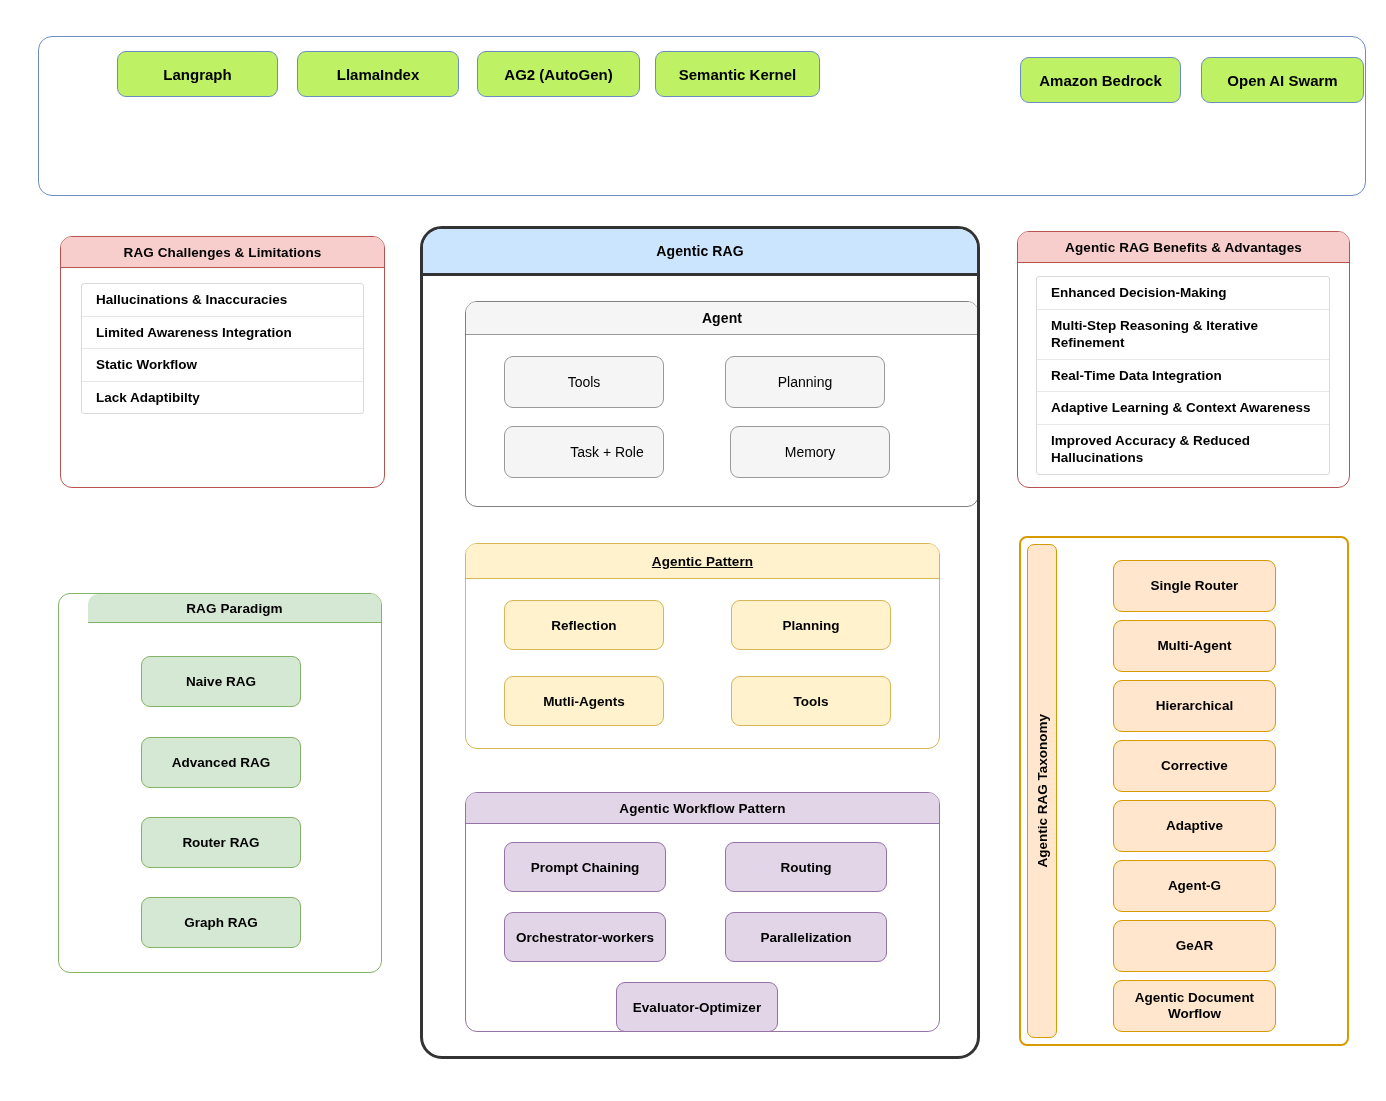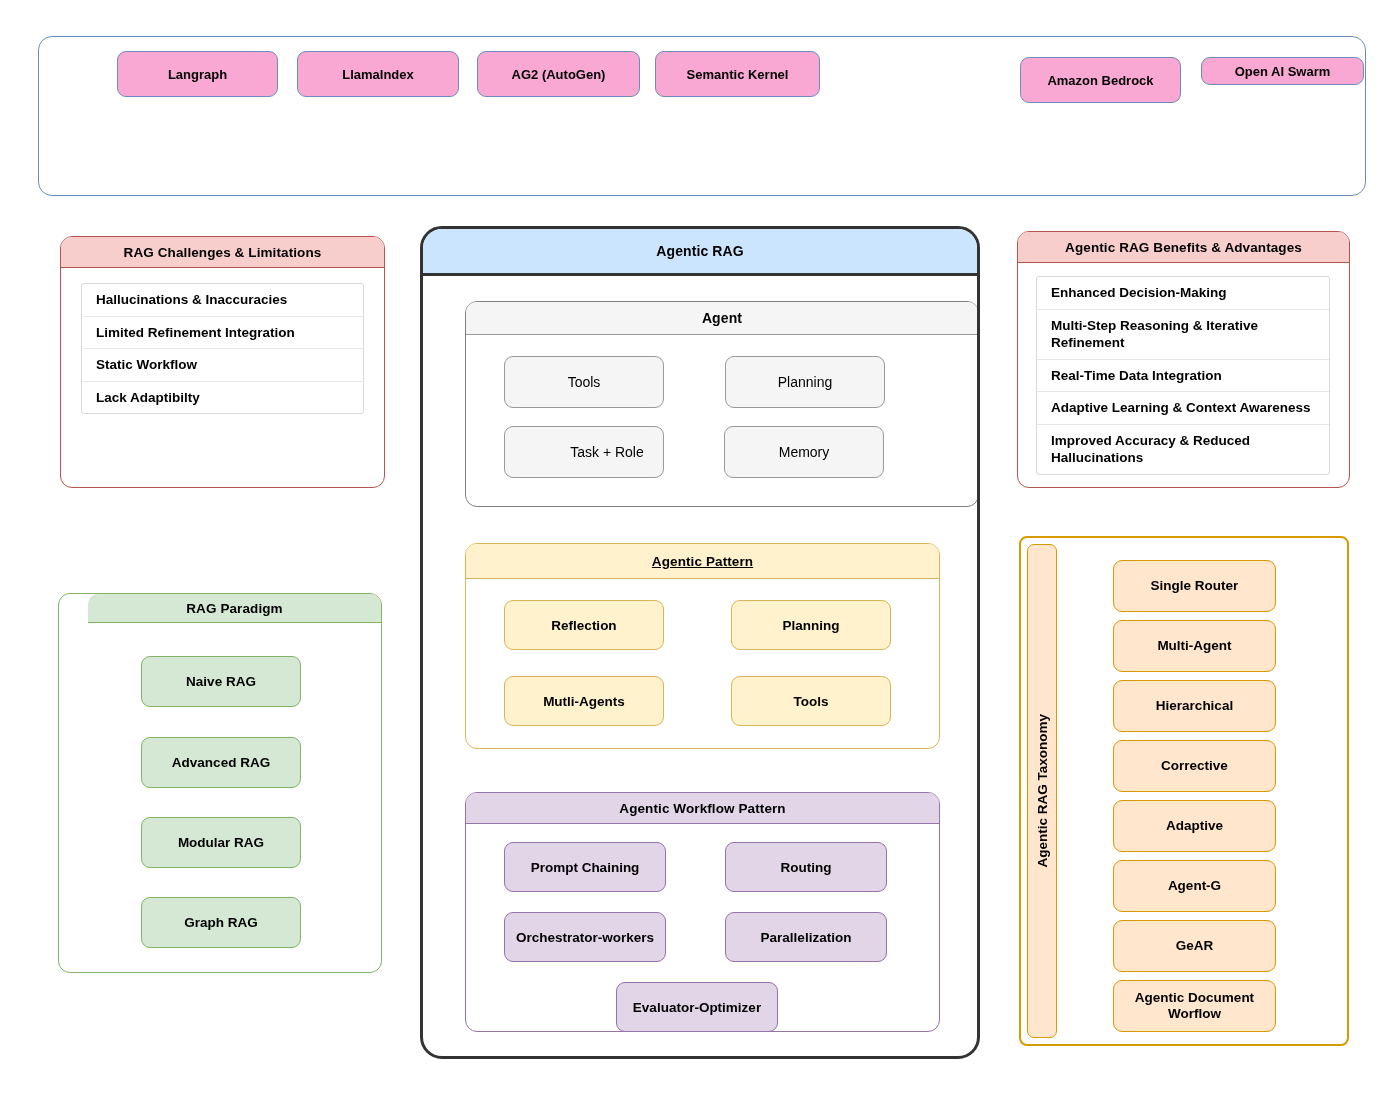--- a/index.html
+++ b/index.html
@@ -41,25 +41,25 @@
     background: #ffffff;
   }
   #framework-title {
     height: 40px;
     background: #dae8fc;
     border-bottom: 1.6px solid #6c8ebf;
   }
   .fw-row { position: relative; height: 119px; }
   .fw-chip {
     position: absolute;
-    background: #f9a8d4;
+    background: #bef264;
     border: 1.4px solid #6c8ebf;
     border-radius: 9px;
     display: flex; align-items: center; justify-content: center;
-    font-size: 13px; font-weight: bold;
+    font-size: 15px; font-weight: bold;
     text-align: center;
     box-sizing: border-box;
   }
 
   
   .panel-red { border: 1.8px solid #b85450; }
   .panel-red > .panel-title {
     background: #f8cecc;
     border-bottom: 1.8px solid #b85450;
     border-radius: 10px 10px 0 0;
@@ -197,29 +197,29 @@
 </head>
 <body>
 
 <div class="abs panel" id="framework">
   <div class="fw-row" id="framework-row">
       <div class="fw-chip" style="left:78px; top:14px; width:161px; height:46px;">Langraph</div>
       <div class="fw-chip" style="left:258px; top:14px; width:162px; height:46px;">LlamaIndex</div>
       <div class="fw-chip" style="left:438px; top:14px; width:163px; height:46px;">AG2 (AutoGen)</div>
       <div class="fw-chip" style="left:616px; top:14px; width:165px; height:46px;">Semantic Kernel</div>
       <div class="fw-chip" style="left:981px; top:20px; width:161px; height:46px;">Amazon Bedrock</div>
-      <div class="fw-chip" style="left:1162px; top:20px; width:163px; height:28px;">Open AI Swarm</div>
+      <div class="fw-chip" style="left:1162px; top:20px; width:163px; height:46px;">Open AI Swarm</div>
     </div>
 </div>
 
 <div class="abs panel panel-red" id="challenges" style="left:60px; top:236px; width:325px; height:252px;">
   <div class="panel-title">RAG Challenges &amp; Limitations</div>
   <div class="list abs" id="challenges-list" style="left:20px; top:46px; width:283px;">
       <div class="list-item">Hallucinations &amp; Inaccuracies</div>
-      <div class="list-item">Limited Refinement Integration</div>
+      <div class="list-item">Limited Awareness Integration</div>
       <div class="list-item">Static Workflow</div>
       <div class="list-item">Lack Adaptibilty</div>
     </div>
 </div>
 
 <div class="abs panel panel-red" id="benefits" style="left:1017px; top:231px; width:333px; height:257px;">
   <div class="panel-title">Agentic RAG Benefits &amp; Advantages</div>
   <div class="list abs" id="benefits-list" style="left:18px; top:44px; width:294px;">
       <div class="list-item">Enhanced Decision-Making</div>
       <div class="list-item">Multi-Step Reasoning &amp; Iterative Refinement</div>
@@ -227,35 +227,35 @@
       <div class="list-item">Adaptive Learning &amp; Context Awareness</div>
       <div class="list-item">Improved Accuracy &amp; Reduced Hallucinations</div>
     </div>
 </div>
 
 <div class="abs panel panel-green" id="paradigm" style="left:58px; top:593px; width:324px; height:380px;">
   <div class="panel-title">RAG Paradigm</div>
   <div class="abs" id="paradigm-items" style="left:0; top:28px; right:0; bottom:0;">
       <div class="chip-green abs" style="left:82px; top:34px; width:160px; height:51px;">Naive RAG</div>
       <div class="chip-green abs" style="left:82px; top:115px; width:160px; height:51px;">Advanced RAG</div>
-      <div class="chip-green abs" style="left:82px; top:195px; width:160px; height:51px;">Modular RAG</div>
+      <div class="chip-green abs" style="left:82px; top:195px; width:160px; height:51px;">Router RAG</div>
       <div class="chip-green abs" style="left:82px; top:275px; width:160px; height:51px;">Graph RAG</div>
     </div>
 </div>
 
 <div class="abs" id="agentic-rag">
   <div class="panel-title" id="agentic-rag-title">Agentic RAG</div>
 
   <div class="abs panel panel-gray" id="agent-panel" style="left:42px; top:72px; width:514px; height:206px;">
     <div class="panel-title">Agent</div>
     <div class="abs" id="agent-items" style="left:0; top:32px; right:0; bottom:0;">
         <div class="chip-gray abs" style="left:38px; top:22px; width:160px; height:52px;">Tools</div>
         <div class="chip-gray abs" style="left:259px; top:22px; width:160px; height:52px;">Planning</div>
         <div class="chip-gray abs" style="left:38px; top:92px; width:160px; height:52px;padding-left:46px;">Task + Role</div>
-        <div class="chip-gray abs" style="left:258px; top:92px; width:160px; height:52px;">Memory</div>
+        <div class="chip-gray abs" style="left:264px; top:92px; width:160px; height:52px;">Memory</div>
       </div>
   </div>
 
   <div class="abs panel panel-yellow" id="agentic-pattern-panel" style="left:42px; top:314px; width:475px; height:206px;">
     <div class="panel-title">Agentic Pattern</div>
     <div class="abs" id="agentic-pattern-items" style="left:0; top:34px; right:0; bottom:0;">
         <div class="chip-yellow abs" style="left:38px; top:22px; width:160px; height:50px;">Reflection</div>
         <div class="chip-yellow abs" style="left:265px; top:22px; width:160px; height:50px;">Planning</div>
         <div class="chip-yellow abs" style="left:38px; top:98px; width:160px; height:50px;">Mutli-Agents</div>
         <div class="chip-yellow abs" style="left:265px; top:98px; width:160px; height:50px;">Tools</div>

